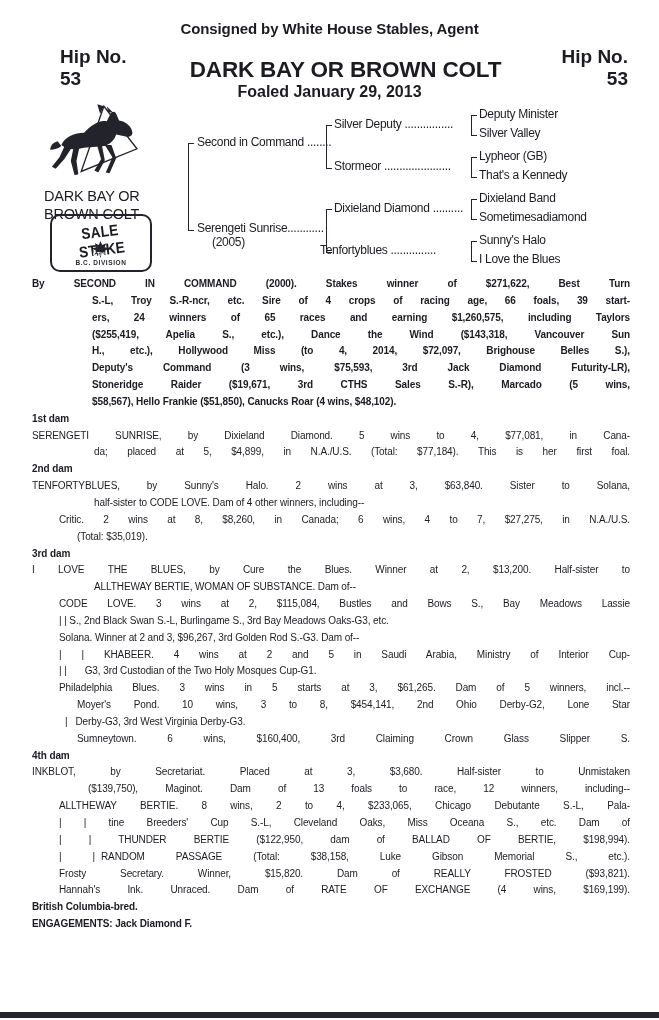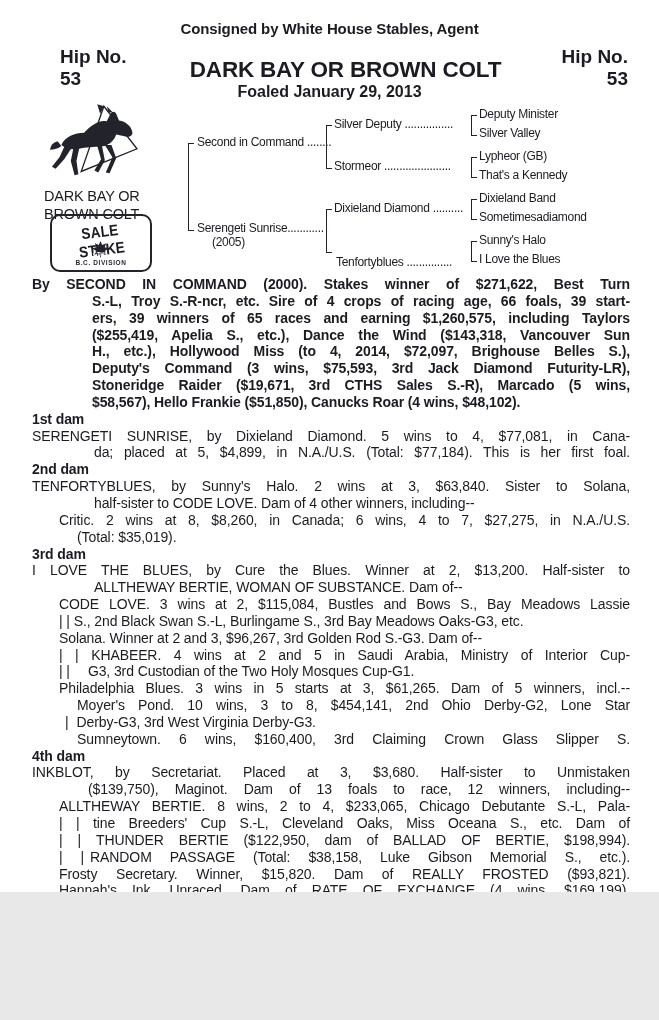--- a/index.html
+++ b/index.html
@@ -1,17 +1,17 @@
 <!DOCTYPE html>
 <html><head>
 <meta charset="utf-8">
 <style>
   html,body{margin:0;padding:0;background:#e8e8e8;}
   .page{
-    position:relative;width:659px;height:892px;background:#ffffff;
+    position:relative;width:659px;height:1020px;background:#ffffff;
     font-family:"Liberation Sans", sans-serif;color:#1b1b22;overflow:hidden;
   }
   .abs{position:absolute;}
   .b{font-weight:normal;}
   
   .consigned{top:20px;left:0;width:659px;text-align:center;font-size:15px;font-weight:bold;letter-spacing:-0.1px;}
   .hip{font-size:19px;font-weight:bold;line-height:22px;}
   .hip-left{top:46px;left:60px;text-align:left;}
   .hip-right{top:46px;right:31px;text-align:right;}
   .title{top:57px;left:16px;width:659px;text-align:center;font-size:22.5px;font-weight:bold;letter-spacing:-0.2px;}
@@ -21,21 +21,21 @@
   .stamp{top:214px;left:50px;width:98px;height:54px;border:2px solid #23232b;border-radius:10px;}
   .stamp-title{position:absolute;top:7px;left:3px;width:92px;text-align:center;font-size:15.5px;font-weight:bold;
     transform:rotate(-7deg) scaleX(0.88);letter-spacing:0.2px;}
   .stamp-leaf{position:absolute;left:39px;top:24px;}
   .stamp-org{position:absolute;left:41px;top:35px;font-size:5px;font-weight:bold;color:#ffffff;letter-spacing:0.3px;}
   .stamp-div{position:absolute;left:0;bottom:4px;width:98px;text-align:center;font-size:6.5px;font-weight:bold;letter-spacing:0.6px;color:#2a2a33;}
   
   .ped{font-size:12px;letter-spacing:-0.3px;white-space:nowrap;line-height:13px;}
   .bracket{border-left:1.4px solid #23232b;border-top:1.4px solid #23232b;border-bottom:1.4px solid #23232b;width:5px;}
   
-  .body-block{top:276px;left:32px;width:598px;font-size:14px;letter-spacing:-0.1px;}
+  .body-block{top:276px;left:32px;width:598px;font-size:10px;letter-spacing:-0.1px;}
   .bl{height:16.85px;line-height:16.85px;white-space:nowrap;}
   .bl.j{white-space:normal;text-align:justify;text-align-last:justify;height:16.85px;overflow:visible;}
   .bl.B{font-weight:bold;}
   .sp{display:inline-block;}
   .bottom-edge{left:0;top:1012px;width:659px;height:6px;background:#26262c;}
 </style>
 </head>
 <body>
 
 <div class="page">
@@ -88,42 +88,42 @@
   <div>
 
     <div class="abs ped" style="top:136px;left:197px;">Second in Command ........</div>
     <div class="abs ped" style="top:222px;left:197px;">Serengeti Sunrise............</div>
     <div class="abs ped" style="top:236px;left:212px;">(2005)</div>
     <div class="abs bracket" style="top:143px;left:188px;height:86px;"></div>
 
     <div class="abs ped" style="top:118px;left:334px;">Silver Deputy ................</div>
     <div class="abs ped" style="top:160px;left:334px;">Stormeor ......................</div>
     <div class="abs ped" style="top:202px;left:334px;">Dixieland Diamond ..........</div>
-    <div class="abs ped" style="top:244px;left:336px;margin-top:12px;">Tenfortyblues ...............</div>
+    <div class="abs ped" style="top:244px;left:320px;">Tenfortyblues ...............</div>
     <div class="abs bracket" style="top:125px;left:326px;height:42px;"></div>
     <div class="abs bracket" style="top:209px;left:326px;height:42px;"></div>
 
     <div class="abs ped" style="top:108px;left:479px;">Deputy Minister</div>
     <div class="abs ped" style="top:127px;left:479px;">Silver Valley</div>
     <div class="abs ped" style="top:150px;left:479px;">Lypheor (GB)</div>
     <div class="abs ped" style="top:169px;left:479px;">That's a Kennedy</div>
     <div class="abs ped" style="top:192px;left:479px;">Dixieland Band</div>
     <div class="abs ped" style="top:211px;left:479px;">Sometimesadiamond</div>
     <div class="abs ped" style="top:234px;left:479px;">Sunny's Halo</div>
     <div class="abs ped" style="top:253px;left:479px;">I Love the Blues</div>
     <div class="abs bracket" style="top:115px;left:471px;height:19px;"></div>
     <div class="abs bracket" style="top:157px;left:471px;height:19px;"></div>
     <div class="abs bracket" style="top:199px;left:471px;height:19px;"></div>
     <div class="abs bracket" style="top:241px;left:471px;height:19px;"></div>
   </div>
 
   <div class="abs body-block" id="body-lines">
       <div class="bl j B" style="padding-left: 0px;"><span>By SECOND IN COMMAND (2000). Stakes winner of $271,622, Best Turn</span></div>
       <div class="bl j B" style="padding-left: 60px;"><span>S.-L, Troy S.-R-ncr, etc. Sire of 4 crops of racing age, 66 foals, 39 start-</span></div>
-      <div class="bl j B" style="padding-left: 60px;"><span>ers, 39 winners of 65 races and earning $1,260,575, including Taylors</span></div>
+      <div class="bl j B" style="padding-left: 60px;"><span>ers, 24 winners of 65 races and earning $1,260,575, including Taylors</span></div>
       <div class="bl j B" style="padding-left: 60px;"><span>($255,419, Apelia S., etc.), Dance the Wind ($143,318, Vancouver Sun</span></div>
       <div class="bl j B" style="padding-left: 60px;"><span>H., etc.), Hollywood Miss (to 4, 2014, $72,097, Brighouse Belles S.),</span></div>
       <div class="bl j B" style="padding-left: 60px;"><span>Deputy's Command (3 wins, $75,593, 3rd Jack Diamond Futurity-LR),</span></div>
       <div class="bl j B" style="padding-left: 60px;"><span>Stoneridge Raider ($19,671, 3rd CTHS Sales S.-R), Marcado (5 wins,</span></div>
       <div class="bl B" style="padding-left: 60px;"><span>$58,567), Hello Frankie ($51,850), Canucks Roar (4 wins, $48,102).</span></div>
       <div class="bl B" style="padding-left: 0px;"><span>1st dam</span></div>
       <div class="bl j" style="padding-left: 0px;"><span>SERENGETI SUNRISE, by Dixieland Diamond. 5 wins to 4, $77,081, in Cana-</span></div>
       <div class="bl j" style="padding-left: 62px;"><span>da; placed at 5, $4,899, in N.A./U.S. (Total: $77,184). This is her first foal.</span></div>
       <div class="bl B" style="padding-left: 0px;"><span>2nd dam</span></div>
       <div class="bl j" style="padding-left: 0px;"><span>TENFORTYBLUES, by Sunny's Halo. 2 wins at 3, $63,840. Sister to </span><span class="b">Solana</span><span>,</span></div>

